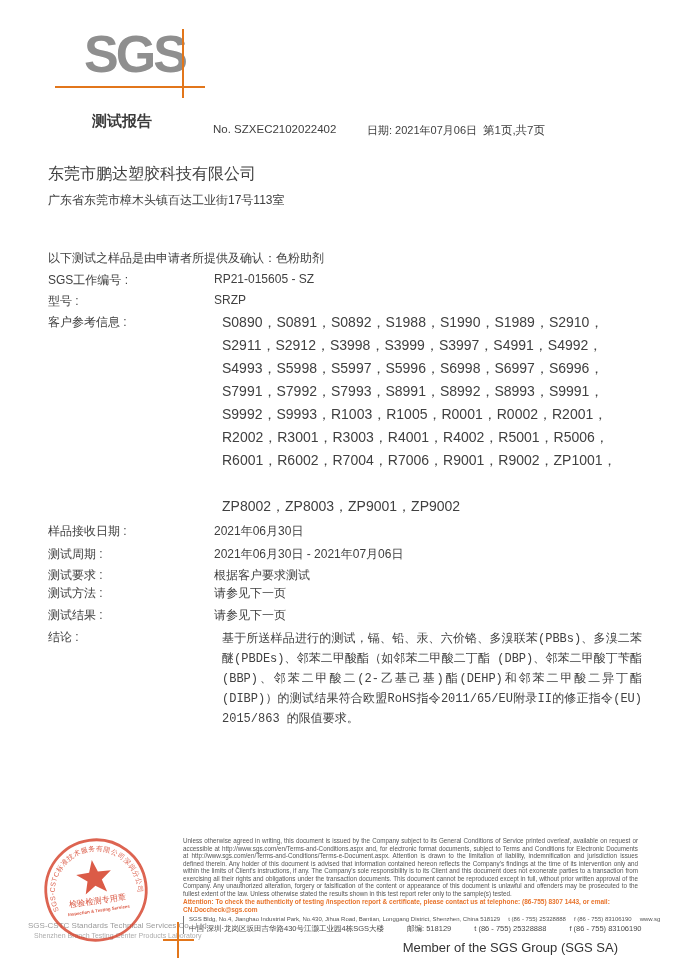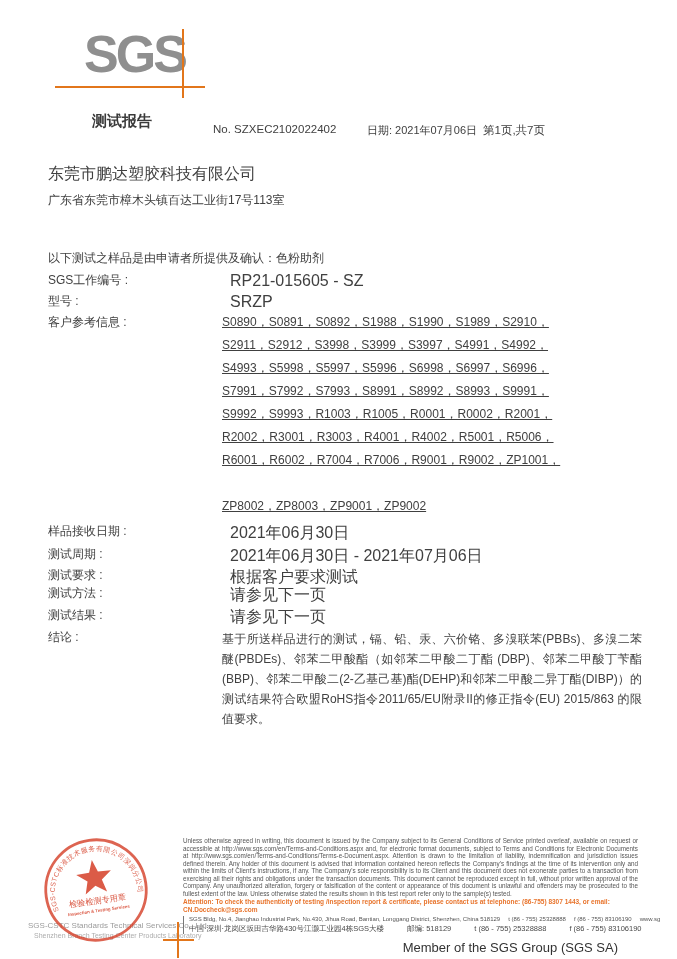--- a/index.html
+++ b/index.html
@@ -17,24 +17,24 @@
   .report-no{position:absolute;left:213px;top:123px;font-size:11.5px;}
   .report-date{position:absolute;left:367px;top:123px;font-size:11px;}
   .page-info{position:absolute;left:483px;top:123px;font-size:11.5px;}
 
   .company-name{position:absolute;left:48px;top:164px;font-size:16px;}
   .company-addr{position:absolute;left:48px;top:192px;font-size:12px;}
 
   .intro-line{position:absolute;left:48px;top:250px;font-size:12px;}
 
   .flabel{position:absolute;left:48px;font-size:12px;white-space:nowrap;}
-  .fvalue{position:absolute;left:230px;font-size:16px;white-space:nowrap;text-align:center;}
-  .ref-line{position:absolute;left:222px;font-size:12px;white-space:nowrap;text-decoration:underline;}
+  .fvalue{position:absolute;left:214px;font-size:12px;white-space:nowrap;text-align:center;}
+  .ref-line{position:absolute;left:222px;font-size:14px;white-space:nowrap;}
   .conclusion-value{position:absolute;left:222px;top:629px;width:420px;font-size:12px;
-                    line-height:20px;white-space:normal;text-align:justify;}
+                    line-height:20px;white-space:normal;text-align:justify;font-family:Liberation Mono, monospace;}
 
   
   .stamp-svg{position:absolute;left:42px;top:836px;width:108px;height:108px;
              transform:rotate(-8deg);opacity:.93;}
   .stamp-co1{position:absolute;left:28px;top:921px;font-size:8px;color:#9b9b9b;white-space:nowrap;}
   .stamp-co2{position:absolute;left:34px;top:932px;font-size:7px;color:#adadad;white-space:nowrap;}
 
   .footer-right{position:absolute;left:183px;top:837px;width:455px;}
   .disclaimer{font-size:6.3px;line-height:1.2;color:#555;text-align:justify;}
   .attention{margin-top:1px;font-size:6.5px;line-height:1.2;color:#e8742c;font-weight:bold;}

